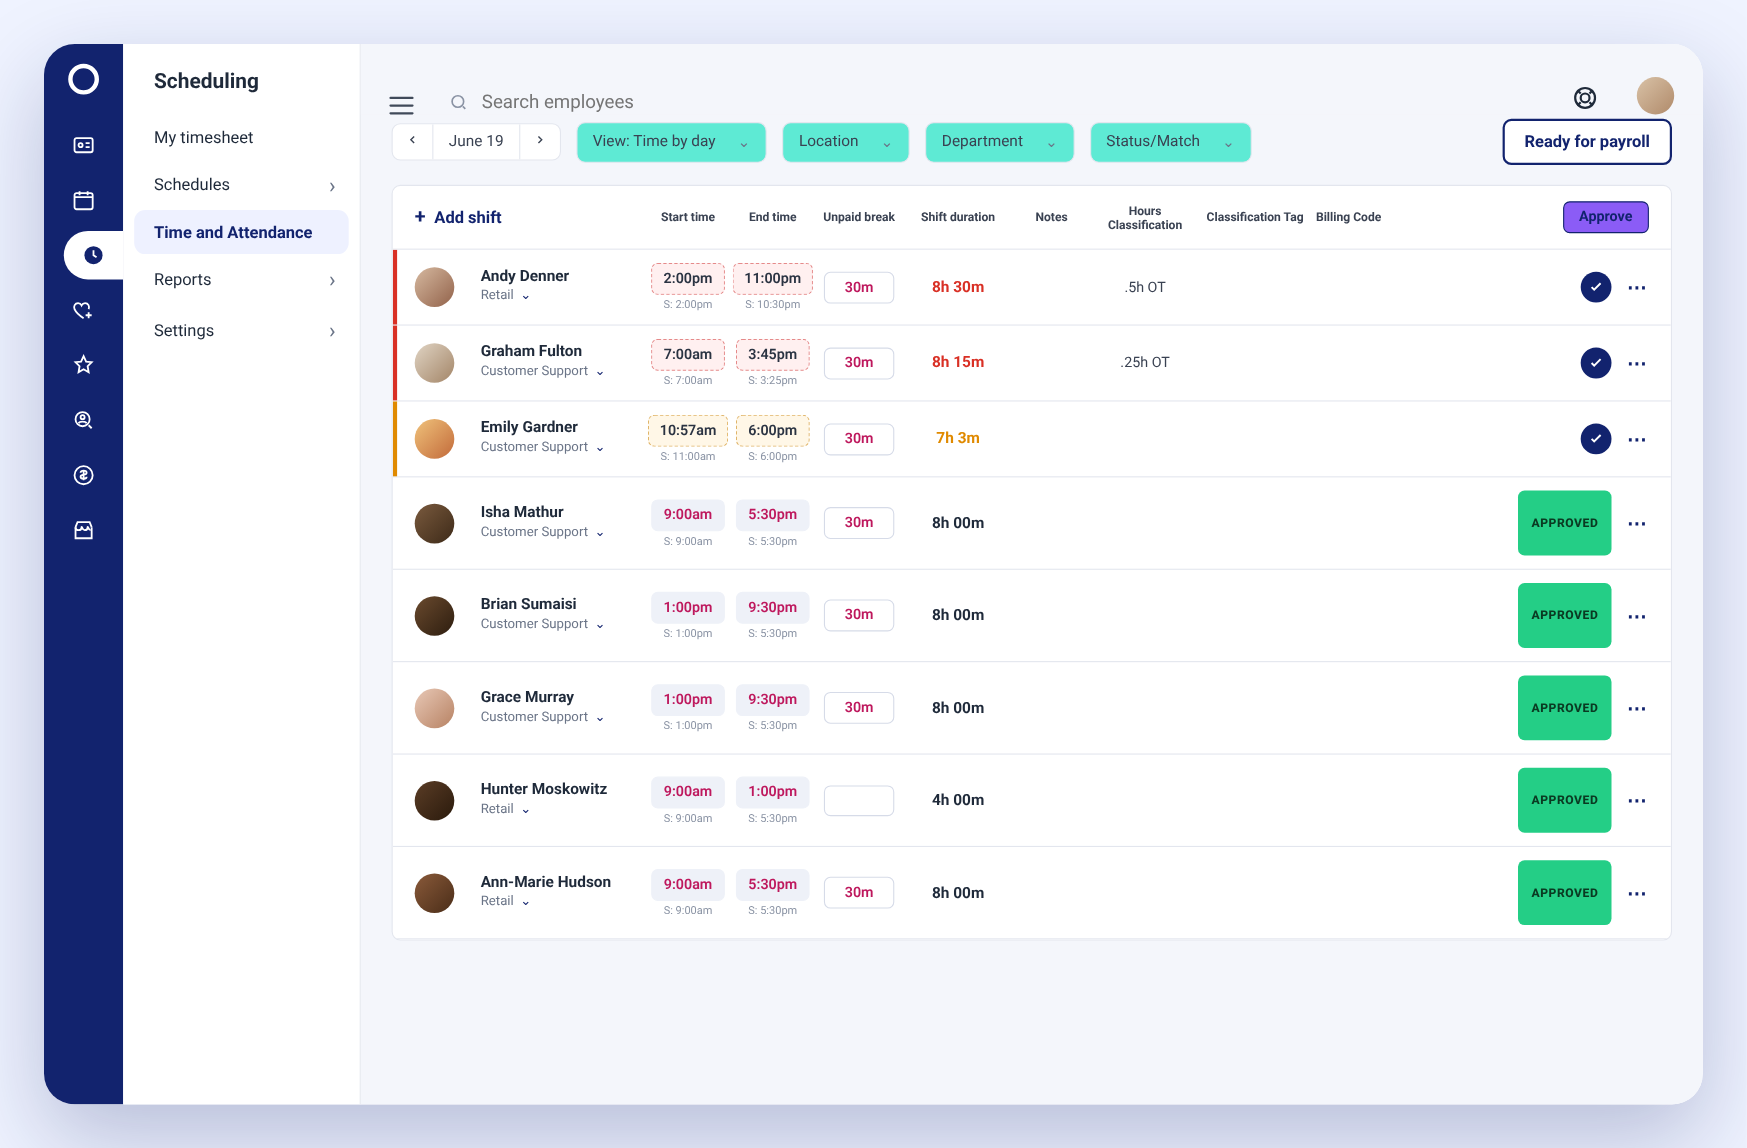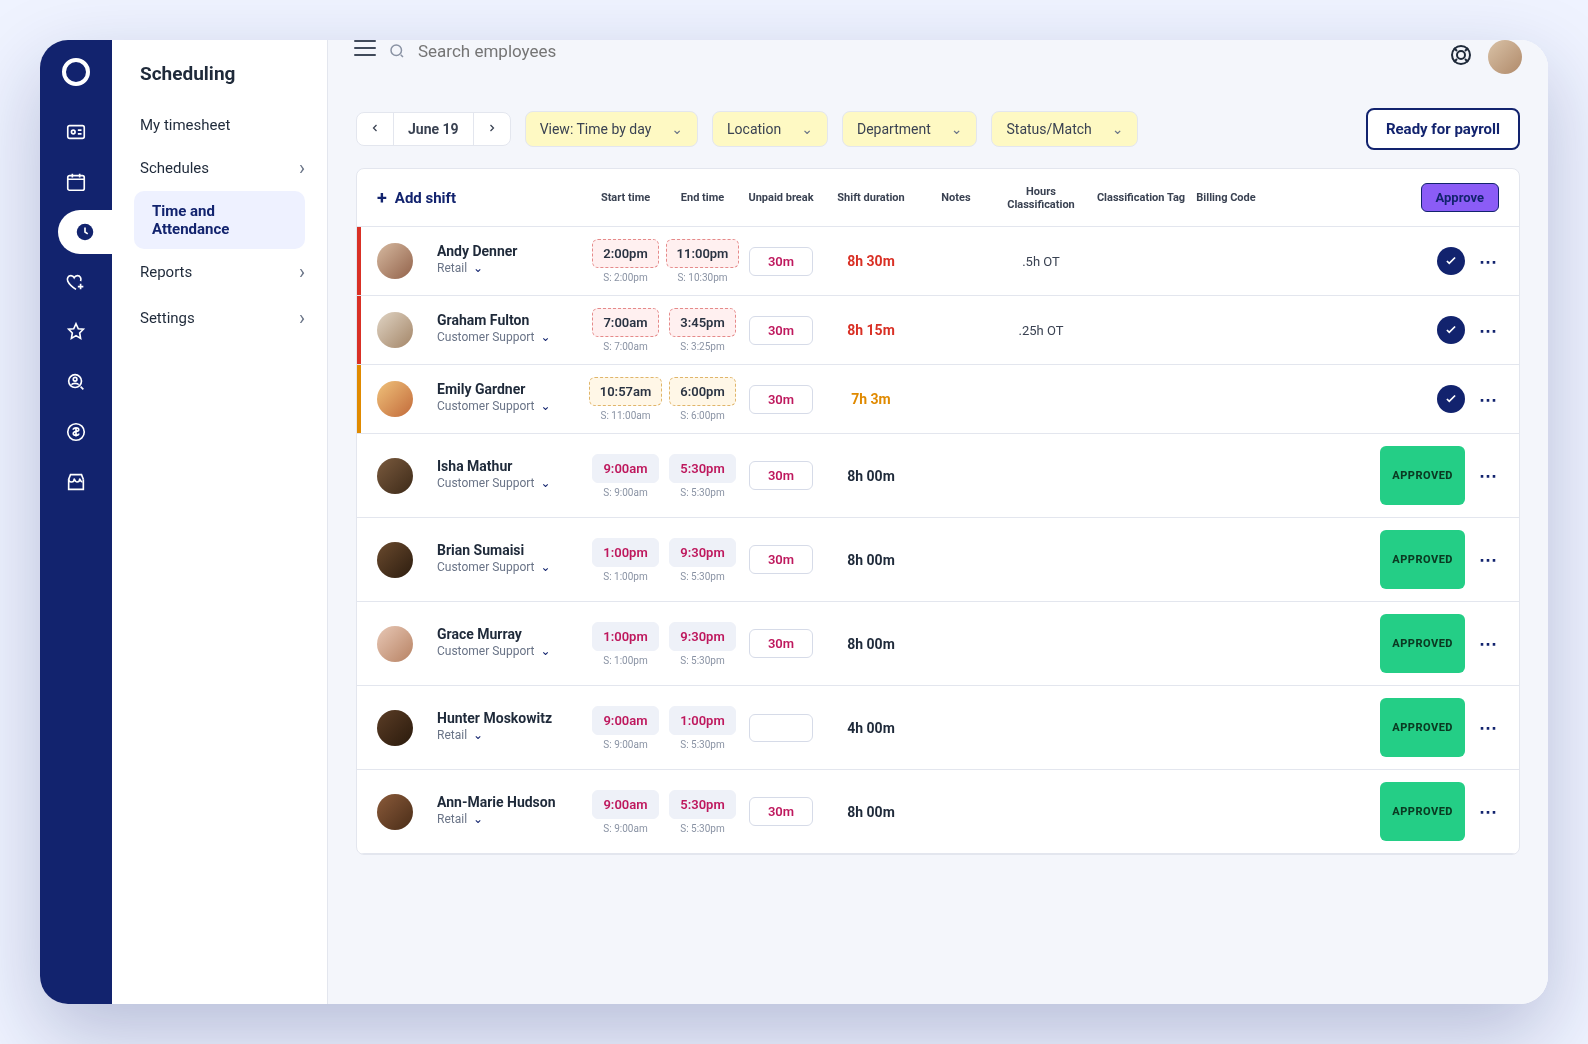--- a/index.html
+++ b/index.html
@@ -33,39 +33,39 @@
   .rail .rail-logo{width:28px;height:28px;border:4px solid #fff;border-radius:50%;margin-bottom:18px;}
   .rail-item{width:44px;height:44px;display:flex;align-items:center;justify-content:center;color:#fff;border-radius:10px;cursor:pointer;}
   .rail-item.active{background:#fff;color:var(--navy);border-top-right-radius:0;border-bottom-right-radius:0;width:54px;margin-left:18px;border-top-left-radius:22px;border-bottom-left-radius:22px;}
   .rail svg{width:22px;height:22px;stroke:currentColor;fill:none;stroke-width:1.8;}
   
   .sidebar{
     width:216px;background:#fff;border-right:1px solid var(--border);padding:22px 0 0 0;
   }
   .sidebar h2{font-size:19px;margin:0 0 20px 28px;font-weight:700;color:var(--text);}
   .side-item{display:flex;align-items:center;justify-content:space-between;padding:11px 22px 11px 28px;font-size:15px;color:var(--text);cursor:pointer;}
-  .side-item.active{background:#eef1ff;color:var(--navy);font-weight:700;border-radius:10px;margin:0 22px;padding-left:18px;}
+  .side-item.active{background:#eef1ff;color:var(--navy);font-weight:700;border-radius:10px;margin:0 10px;padding-left:18px;}
   .side-item .chev{color:#6a7487;}
   
   .main{flex:1;background:var(--bg);display:flex;flex-direction:column;min-width:0;}
-  .topbar{height:64px;display:flex;align-items:flex-start;gap:12px;padding:0 26px;background:var(--bg);}
+  .topbar{height:64px;display:flex;align-items:flex-end;gap:32px;padding:0 26px;background:var(--bg);}
   .hamburger{width:22px;height:16px;display:flex;flex-direction:column;justify-content:space-between;cursor:pointer;}
   .hamburger span{height:2px;background:#404a5a;border-radius:2px;}
   .search{flex:0 0 320px;display:flex;align-items:center;gap:10px;color:#8a93a4;font-size:17px;}
   .topbar-spacer{flex:1;}
   .topbar .circle-btn{width:30px;height:30px;border-radius:50%;display:flex;align-items:center;justify-content:center;cursor:pointer;}
   .avatar-top{width:34px;height:34px;border-radius:50%;background:linear-gradient(135deg,#d9c2a7,#b08a6a);}
   
   .page{padding:4px 28px 0 28px;display:flex;flex-direction:column;min-height:0;}
   .page h1{font-family:Georgia,"Times New Roman",serif;font-weight:700;font-size:28px;margin:4px 0 18px 0;color:#111;}
   .controls{display:flex;align-items:center;gap:14px;margin-bottom:18px;}
   .date-nav{display:flex;background:#fff;border:1px solid var(--border);border-radius:8px;overflow:hidden;}
   .date-nav button{border:none;background:transparent;padding:8px 12px;cursor:pointer;color:#3a4252;font-size:14px;}
-  .date-nav .date-label{padding:8px 14px;font-size:14px;color:#3a4252;border-left:1px solid var(--border);border-right:1px solid var(--border);font-weight:700;}
-  .dropdown{display:flex;align-items:center;gap:20px;background:#fef9c3;border:1px solid var(--border);border-radius:8px;padding:9px 14px;font-size:14px;color:#3a4252;cursor:pointer;}
+  .date-nav .date-label{padding:8px 14px;font-size:14px;color:#3a4252;border-left:1px solid var(--border);border-right:1px solid var(--border);font-weight:400;}
+  .dropdown{display:flex;align-items:center;gap:20px;background:#5eead4;border:1px solid var(--border);border-radius:8px;padding:9px 14px;font-size:14px;color:#3a4252;cursor:pointer;}
   .dropdown .chev{color:#6a7487;}
   .controls-spacer{flex:1;}
   .payroll-btn{border:2px solid var(--navy);color:var(--navy);font-weight:700;background:#fff;border-radius:8px;padding:10px 18px;font-size:15px;cursor:pointer;}
   
   .table{background:#fff;border:1px solid var(--border);border-radius:8px;overflow:hidden;flex:1;min-height:0;display:flex;flex-direction:column;}
   .thead{display:grid;grid-template-columns:210px 77px 77px 80px 100px 70px 100px 100px 70px 1fr;align-items:center;gap:0;padding:14px 20px;border-bottom:1px solid var(--border);font-size:11px;font-weight:700;color:#3a4252;}
   .thead .add-shift{display:flex;align-items:center;gap:8px;color:var(--navy);font-weight:700;font-size:15px;cursor:pointer;}
   .thead .add-shift .plus{font-size:18px;line-height:1;}
   .thead .col{text-align:center;}
   .thead .approve-head{justify-self:end;}

